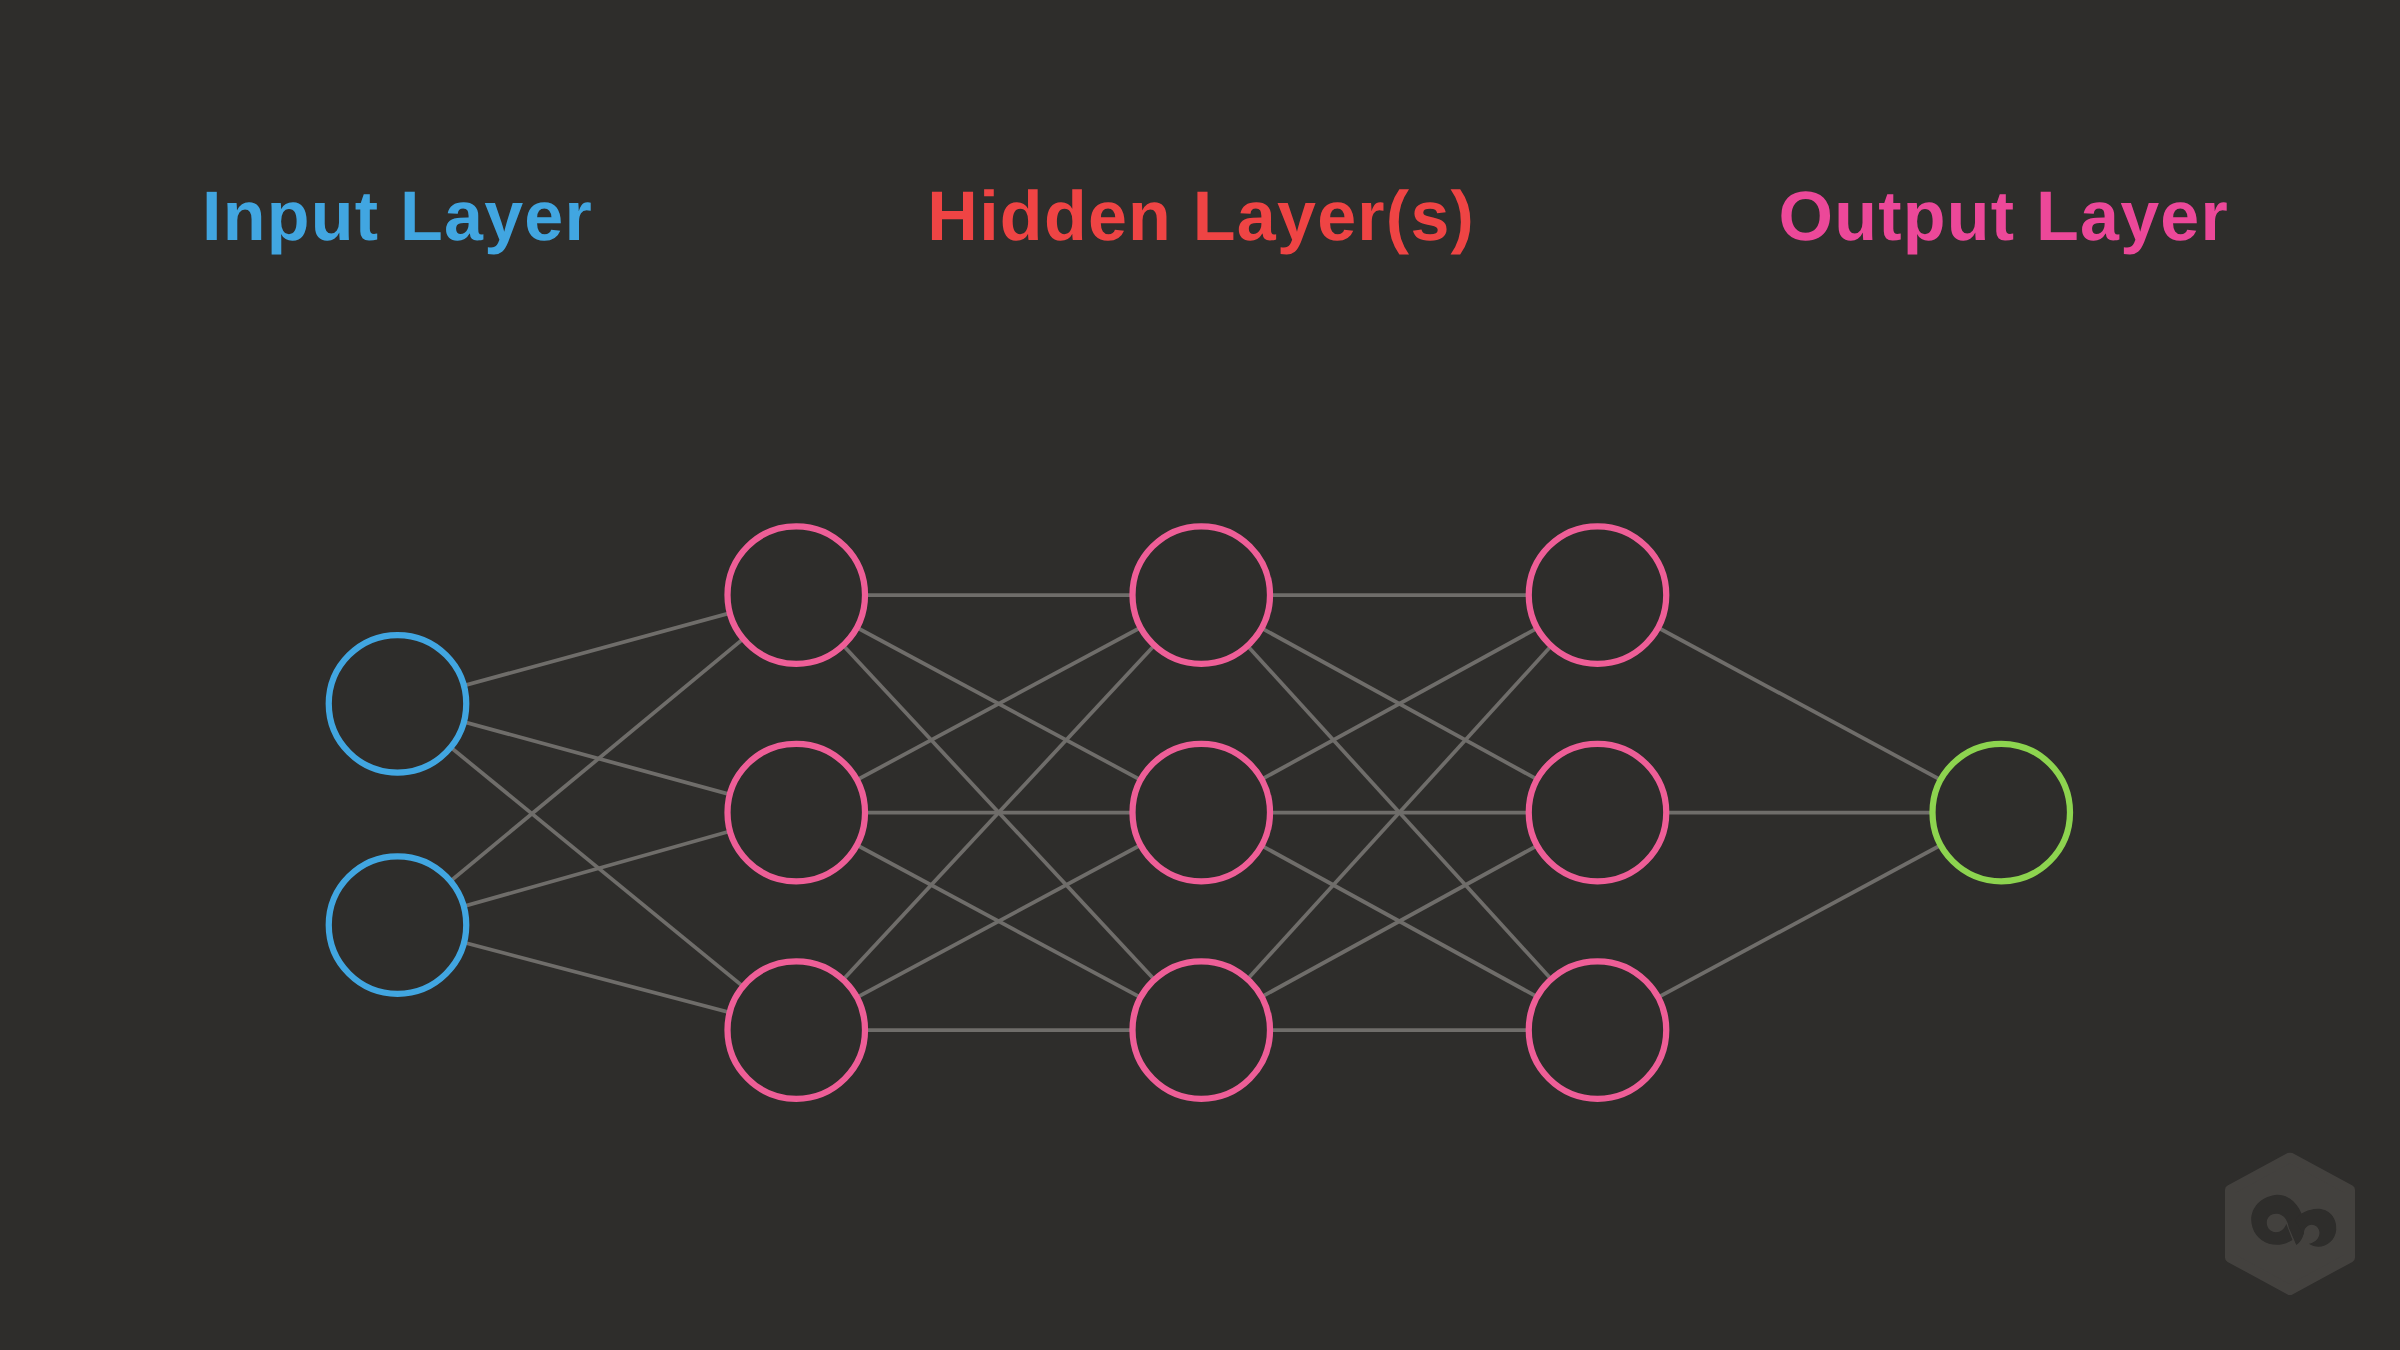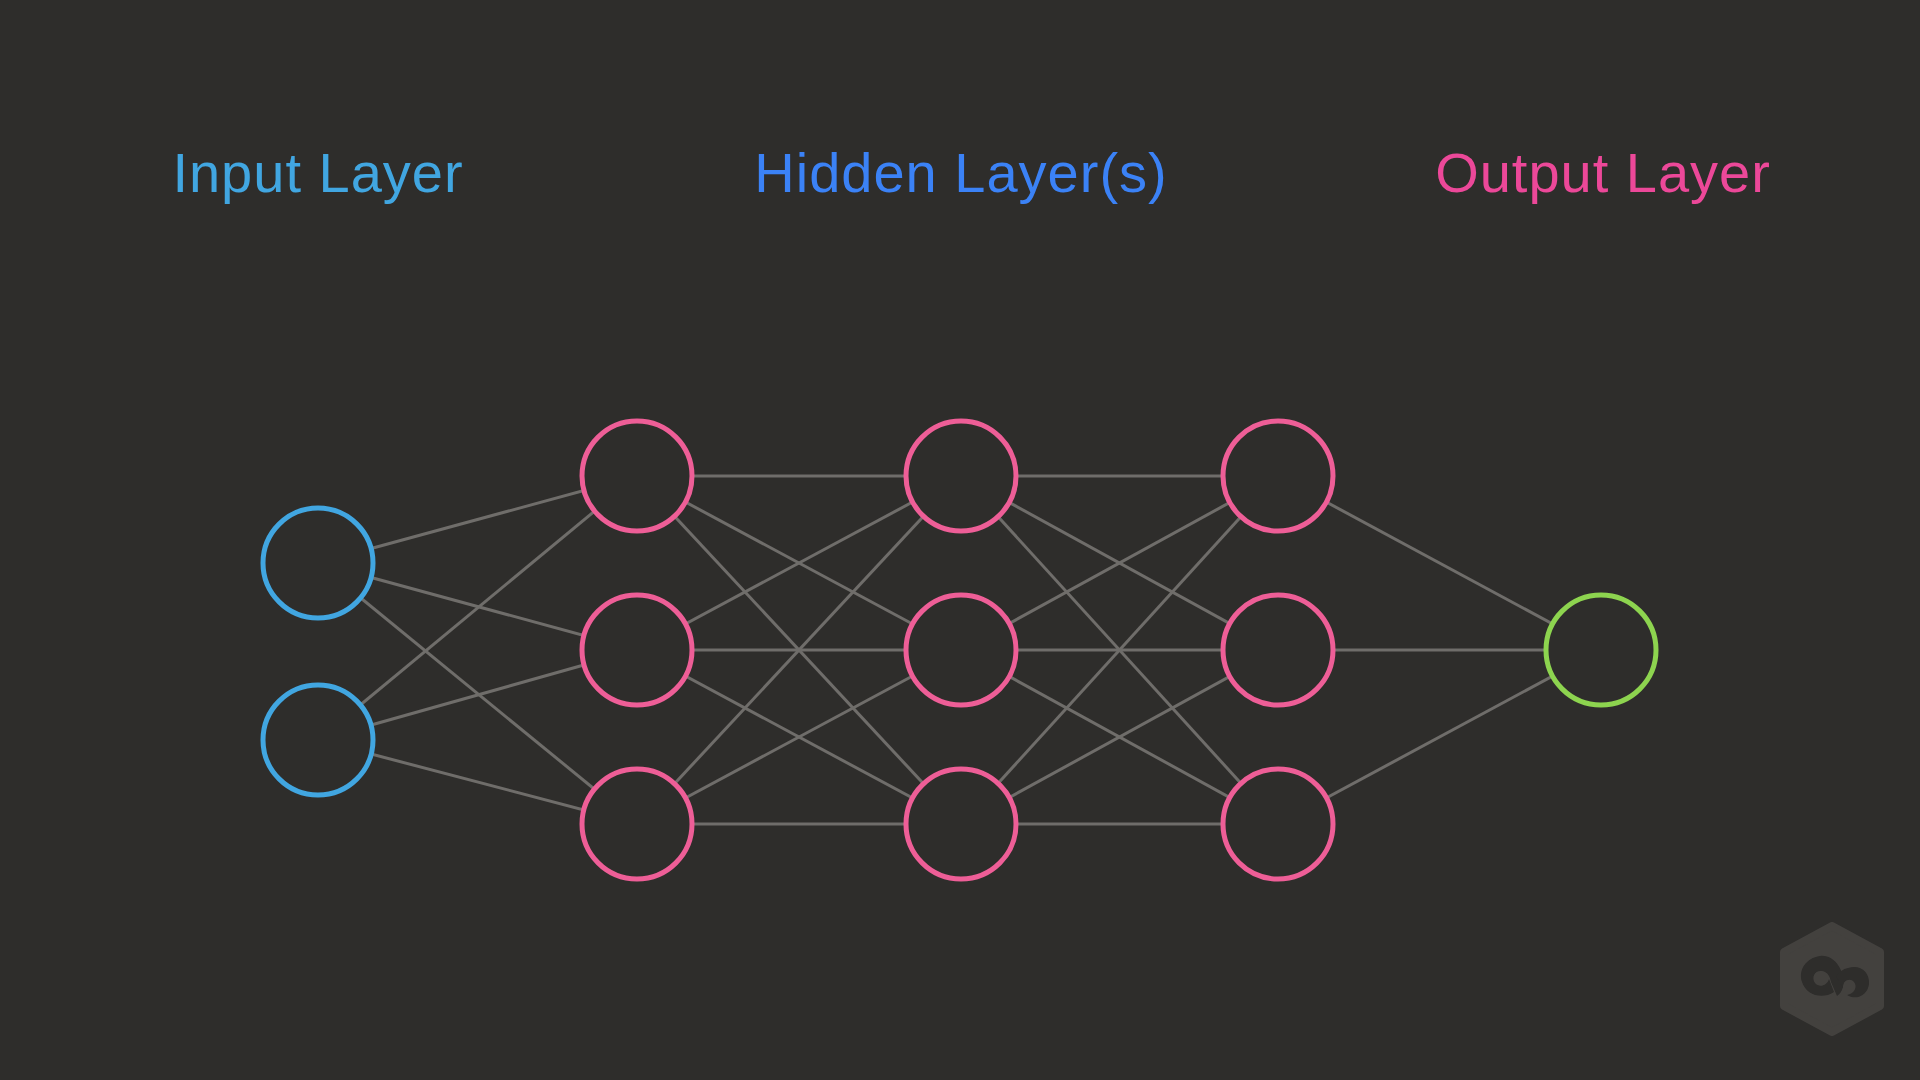--- a/index.html
+++ b/index.html
@@ -14,21 +14,21 @@
   .stage {
     position: relative;
     width: 1920px;
     height: 1080px;
   }
   .layer-label {
     position: absolute;
     top: 140px;
     transform: translateX(-50%);
     font-size: 56px;
-    font-weight: normal;
+    font-weight: bold;
     letter-spacing: 1px;
     white-space: nowrap;
     user-select: none;
   }
   .label-input  { left: 318px; }
   .label-hidden { left: 961px; }
   .label-output { left: 1603px; }
   .network-svg {
     position: absolute;
     left: 0;
@@ -43,21 +43,21 @@
     opacity: 0.95;
   }
 </style>
 </head>
 <body style="background: rgb(46, 45, 43);">
 
 <div class="stage">
 
   <div class="layer-label label-input" style="color: rgb(65, 166, 225);">Input Layer</div>
 
-  <div class="layer-label label-hidden" style="color: #3b82f6;">Hidden Layer(s)</div>
+  <div class="layer-label label-hidden" style="color: #ef4444;">Hidden Layer(s)</div>
 
   <div class="layer-label label-output" style="color: #ec4899;">Output Layer</div>
 
   <svg class="network-svg" width="1920" height="1080">
       <line x1="318" y1="563" x2="637" y2="476" stroke="#6f6d6a" stroke-width="3"></line>
       <line x1="318" y1="563" x2="637" y2="650" stroke="#6f6d6a" stroke-width="3"></line>
       <line x1="318" y1="563" x2="637" y2="824" stroke="#6f6d6a" stroke-width="3"></line>
       <line x1="318" y1="740" x2="637" y2="476" stroke="#6f6d6a" stroke-width="3"></line>
       <line x1="318" y1="740" x2="637" y2="650" stroke="#6f6d6a" stroke-width="3"></line>
       <line x1="318" y1="740" x2="637" y2="824" stroke="#6f6d6a" stroke-width="3"></line>

